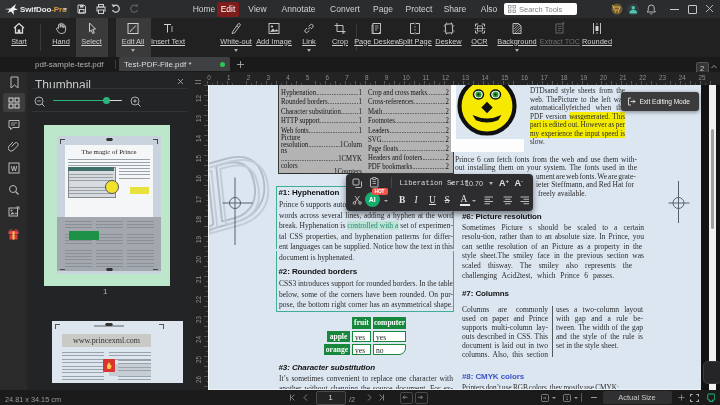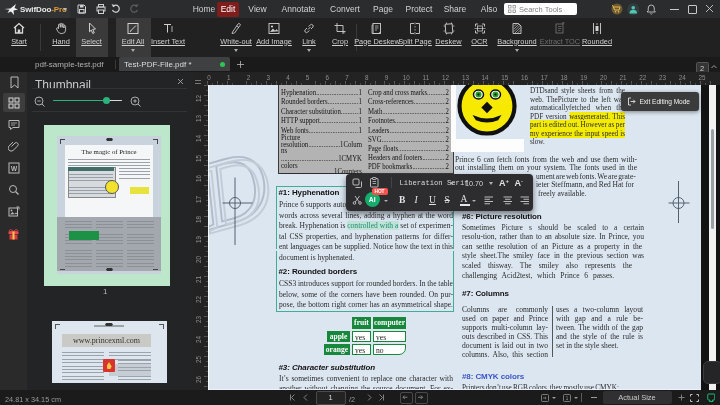--- a/index.html
+++ b/index.html
@@ -333,21 +333,21 @@
       <div class="abs" style="left:49px;top:132px;width:7px;height:3px;background:#333;clip-path:polygon(0 50%,15% 0,85% 0,100% 50%,85% 100%,15% 100%);"></div>
       <div class="abs" style="left:3px;top:3px;width:5px;height:1px;background:#444;"></div>
         <div class="abs" style="left:3px;top:3px;width:1px;height:5px;background:#444;"></div>
       <div class="abs" style="left:96px;top:3px;width:5px;height:1px;background:#444;"></div>
         <div class="abs" style="left:100px;top:3px;width:1px;height:5px;background:#444;"></div>
       <div class="abs" style="left:3px;top:133px;width:5px;height:1px;background:#444;"></div>
       <div class="abs" style="left:96px;top:133px;width:5px;height:1px;background:#444;"></div>
     </div>
     <div class="abs" style="left:76px;top:215px;font-size:8px;color:#b5b5b5;">1</div>
 
-    <div class="abs" style="left:25px;top:249.5px;width:115px;height:62px;background:#dde6ee;overflow:hidden;">
+    <div class="abs" style="left:25px;top:249.5px;width:115px;height:62px;background:#dde6ee;overflow:hidden;padding-left:16px;">
       <div class="abs" style="left:42px;top:4px;width:30px;height:2px;background:#9aa2aa;"></div>
       <div class="abs" style="left:10px;top:13px;width:89px;height:13px;background:#c9c9c5;"></div>
       <div class="abs" style="left:13px;top:15px;width:83px;height:9px;font-family:'Liberation Serif',serif;font-size:8px;color:#333;text-align:center;white-space:nowrap;">www.princexml.com</div>
       <div class="abs" style="left:10px;top:30px;width:42px;height:38px;background:repeating-linear-gradient(#00000000 0 1px,#9aa2aa 1px 2px,#00000000 2px 3.4px);"></div>
         <div class="abs" style="left:66px;top:54px;width:33px;height:14px;background:repeating-linear-gradient(#00000000 0 1px,#9aa2aa 1px 2px,#00000000 2px 3.4px);"></div>
       <div class="abs" style="left:57px;top:30px;width:42px;height:10px;background:repeating-linear-gradient(#00000000 0 1px,#9aa2aa 1px 2px,#00000000 2px 3.4px);"></div>
       <div class="abs" style="left:57px;top:43px;width:42px;height:12px;background:#c6cdd4;"></div>
       <div class="abs" style="left:51px;top:38px;width:12px;height:13px;background:#d8332c;border-radius:1px;"></div>
       <div class="abs" style="left:54.5px;top:41px;width:5px;height:7px;background:#f7c64b;clip-path:polygon(50% 0,100% 60%,80% 100%,20% 100%,0 60%);"></div>
       <div class="abs" style="left:66px;top:38px;width:33px;height:13px;background:repeating-linear-gradient(#00000000 0 1px,#9aa2aa 1px 2px,#00000000 2px 3.4px);"></div>

